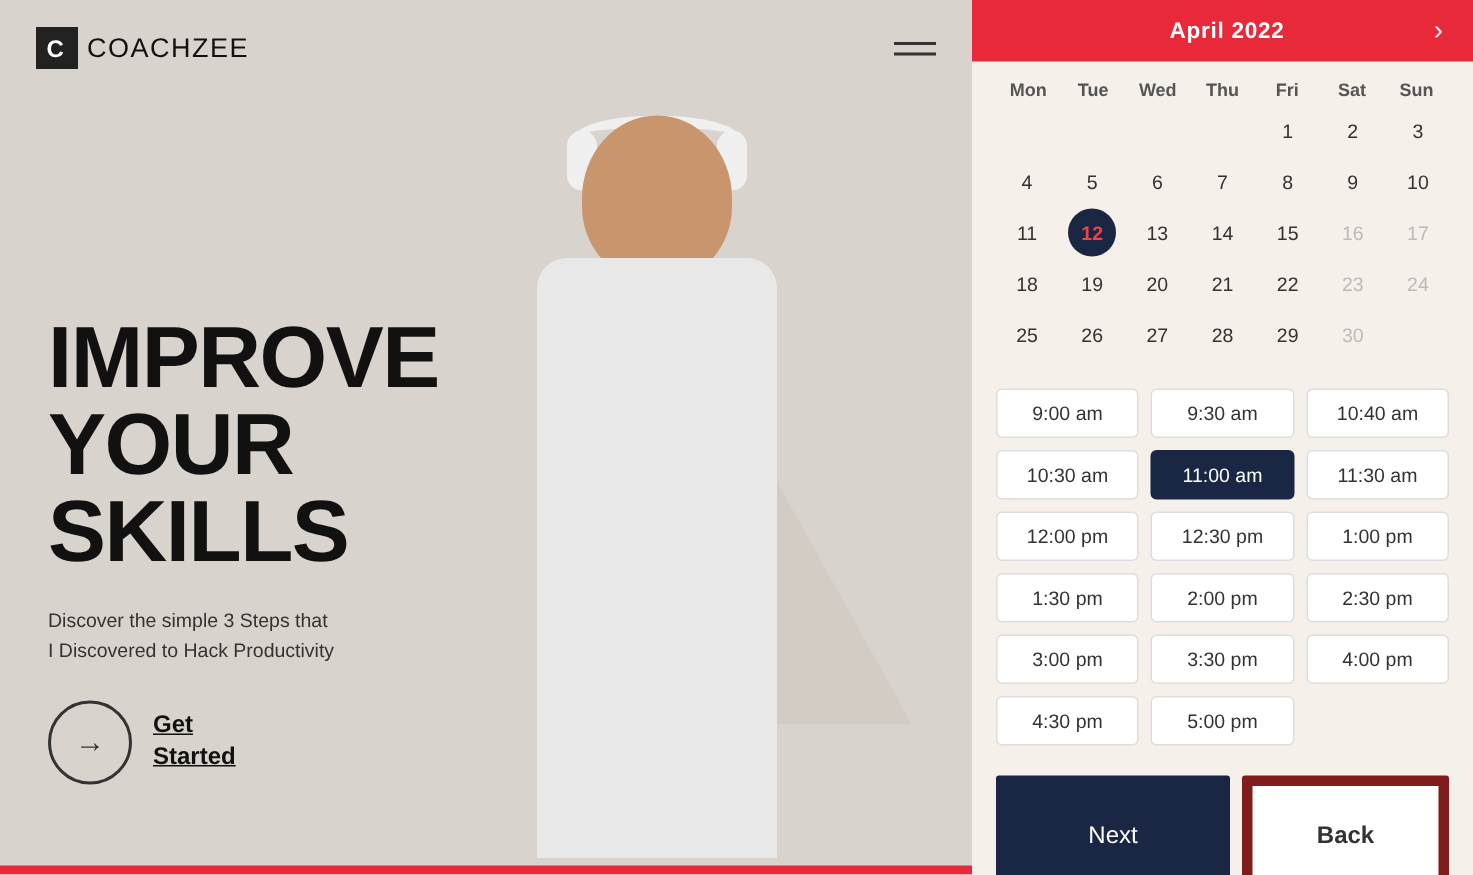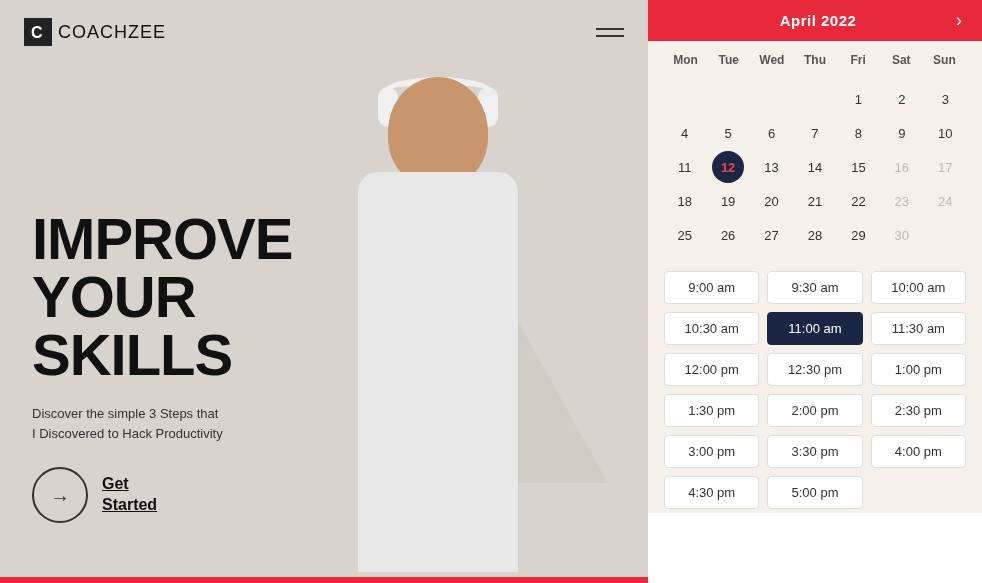--- a/index.html
+++ b/index.html
@@ -137,21 +137,21 @@
       bottom: 0;
       left: 0;
       right: 0;
       height: 6px;
       background: #e8293a;
     }
 
     
     .right-panel {
       flex: 1;
-      height: 513px;
+      height: 583px;
       background: #f5f0ea;
       display: flex;
       flex-direction: column;
       overflow-y: auto;
     }
 
     
     .calendar-header {
       background: #e8293a;
       display: flex;
@@ -176,21 +176,21 @@
       padding: 0 4px;
     }
 
     .calendar-grid {
       padding: 8px 16px;
     }
 
     .calendar-weekdays {
       display: grid;
       grid-template-columns: repeat(7, 1fr);
-      margin-bottom: 12px;
+      margin-bottom: 0;
     }
 
     .weekday {
       text-align: center;
       font-size: 12px;
       font-weight: 600;
       color: #555;
       padding: 4px 0;
     }
 
@@ -497,21 +497,21 @@
       <div class="day-cell">29</div>
       <div class="day-cell muted">30</div>
       <div class="day-cell empty"></div>
     </div>
   </div>
 
   <div class="time-slots-container">
     <div class="time-slots-grid">
       <div class="time-slot">9:00 am</div>
       <div class="time-slot">9:30 am</div>
-      <div class="time-slot">10:00 am</div>
+      <div class="time-slot">10:40 am</div>
       <div class="time-slot">10:30 am</div>
       <div class="time-slot selected">11:00 am</div>
       <div class="time-slot">11:30 am</div>
       <div class="time-slot">12:00 pm</div>
       <div class="time-slot">12:30 pm</div>
       <div class="time-slot">1:00 pm</div>
       <div class="time-slot">1:30 pm</div>
       <div class="time-slot">2:00 pm</div>
       <div class="time-slot">2:30 pm</div>
       <div class="time-slot">3:00 pm</div>

